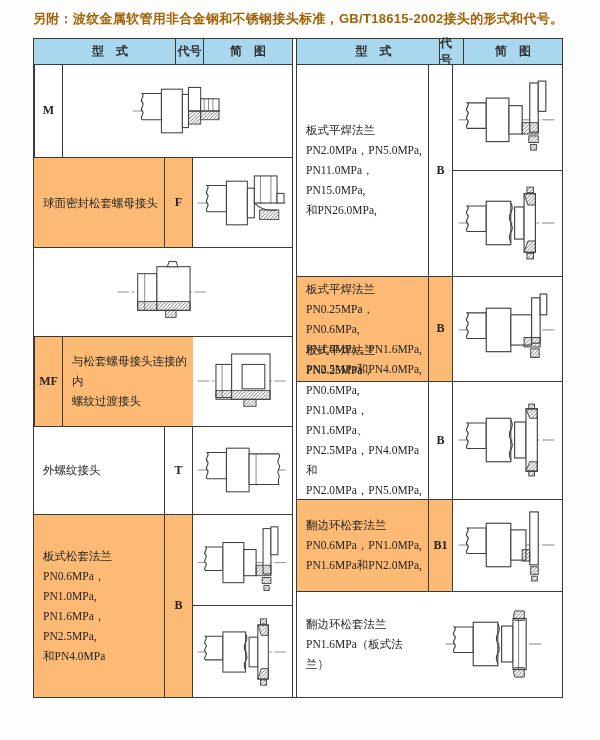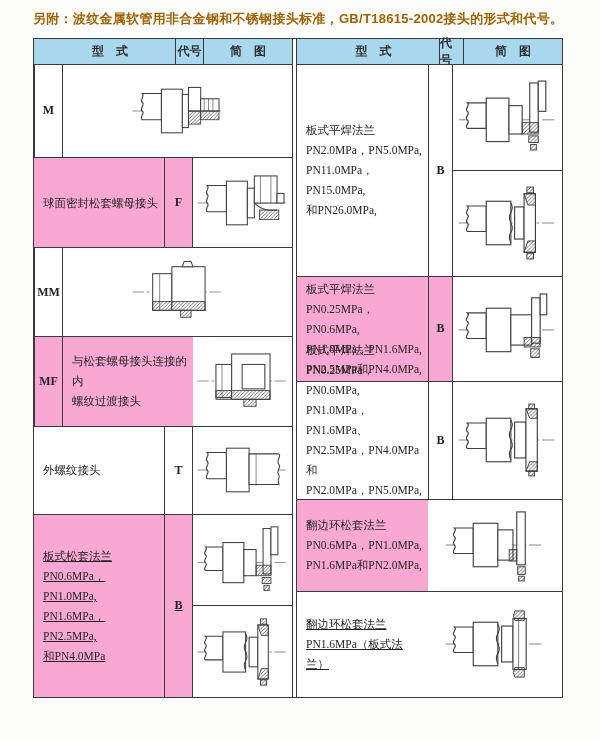--- a/index.html
+++ b/index.html
@@ -17,22 +17,22 @@
   }
   .half{display:flex;flex-direction:column;box-sizing:border-box;}
   .half.left{width:259px;border-right:1.4px solid #3a3a3a;}
   .gap{width:3px;background:#fff;}
   .half.right{flex:1;border-left:1.4px solid #3a3a3a;}
   .hrow{display:flex;box-sizing:border-box;background:#a9d7ee;height:26px;
         border-bottom:1.8px solid #3a3a3a;padding-left:11px;}
   .hcell{display:flex;align-items:center;justify-content:center;
          font-size:12px;font-weight:700;color:#303030;box-sizing:border-box;}
   .row{display:flex;box-sizing:border-box;border-bottom:1.4px solid #3a3a3a;background:#fff;}
-  .row:last-child{border-bottom:none;text-decoration:underline;}
-  .row.hl .c-type,.row.hl .c-code{background:#f9a8d4;}
+  .row:last-child{border-bottom:none;}
+  .row.hl .c-type,.row.hl .c-code{background:#fdba74;}
   .cell{box-sizing:border-box;}
   .c-type{display:flex;align-items:center;padding:4px 6px 4px 9px;
           font-size:11.5px;line-height:20px;color:#242424;
           font-family:"Liberation Serif",serif;}
   .c-type .tx{white-space:pre-line;}
   .c-code{display:flex;align-items:center;justify-content:center;
           font-size:12px;font-weight:700;color:#242424;
           border-left:1.2px solid #3a3a3a;border-right:1.2px solid #3a3a3a;
           font-family:"Liberation Serif",serif;}
   .c-dia{flex:1;display:flex;flex-direction:column;background:#fff;}
@@ -111,21 +111,20 @@
               <line class="th" x1="87" y1="8" x2="87" y2="39"></line>
               <path class="st" d="M68 39 q10 10 26 8"></path>
               <rect class="ht" x="74" y="47" width="22" height="11"></rect>
               <rect class="fw" x="94" y="28" width="8" height="11"></rect>
             </svg>
           </div>
         </div>
       </div>
 
       <div class="row" style="height:89px">
-        <div class="cell c-code">MM</div>
         <div class="cell c-dia">
           <div class="dsub">
             <svg class="dg" width="96" height="74" viewBox="0 0 110 78">
               <line class="cl" x1="3" y1="39" x2="107" y2="39"></line>
               <rect class="fw" x="26" y="18" width="22" height="42"></rect>
               <line class="th" x1="34" y1="18" x2="34" y2="60"></line>
               <rect class="fw" x="48" y="10" width="38" height="50"></rect>
               <path class="fw" d="M60 10 l2 -6 h8 l2 6 Z"></path>
               <rect class="ht" x="26" y="50" width="60" height="10"></rect>
               <rect class="ht" x="58" y="60" width="12" height="8"></rect>
@@ -313,20 +312,21 @@
           </div>
         </div>
       </div>
 
       <div class="row hl" style="height:92px">
         <div class="cell c-type">
             <span class="tx">翻边环松套法兰
 PN0.6MPa，PN1.0MPa,
 PN1.6MPa和PN2.0MPa,</span>
           </div>
+        <div class="cell c-code">B1</div>
         <div class="cell c-dia">
           <div class="dsub">
             <svg class="dg" width="104" height="82" viewBox="0 0 110 78">
               <line class="cl" x1="3" y1="39" x2="107" y2="39"></line>
               <path class="fw" d="M32 21 H12 c4 3 -4 6 0 9 c4 3 -4 6 0 9 c4 3 -4 6 0 9 H32 Z"></path>
               <rect class="fw" x="32" y="16" width="26" height="46"></rect>
               <rect class="fw" x="58" y="23" width="16" height="32"></rect>
               <rect class="fw" x="78" y="4" width="9" height="56"></rect>
               <rect class="ht" x="70" y="44" width="8" height="12"></rect>
               <rect class="ht" x="79" y="62" width="8" height="8"></rect>

